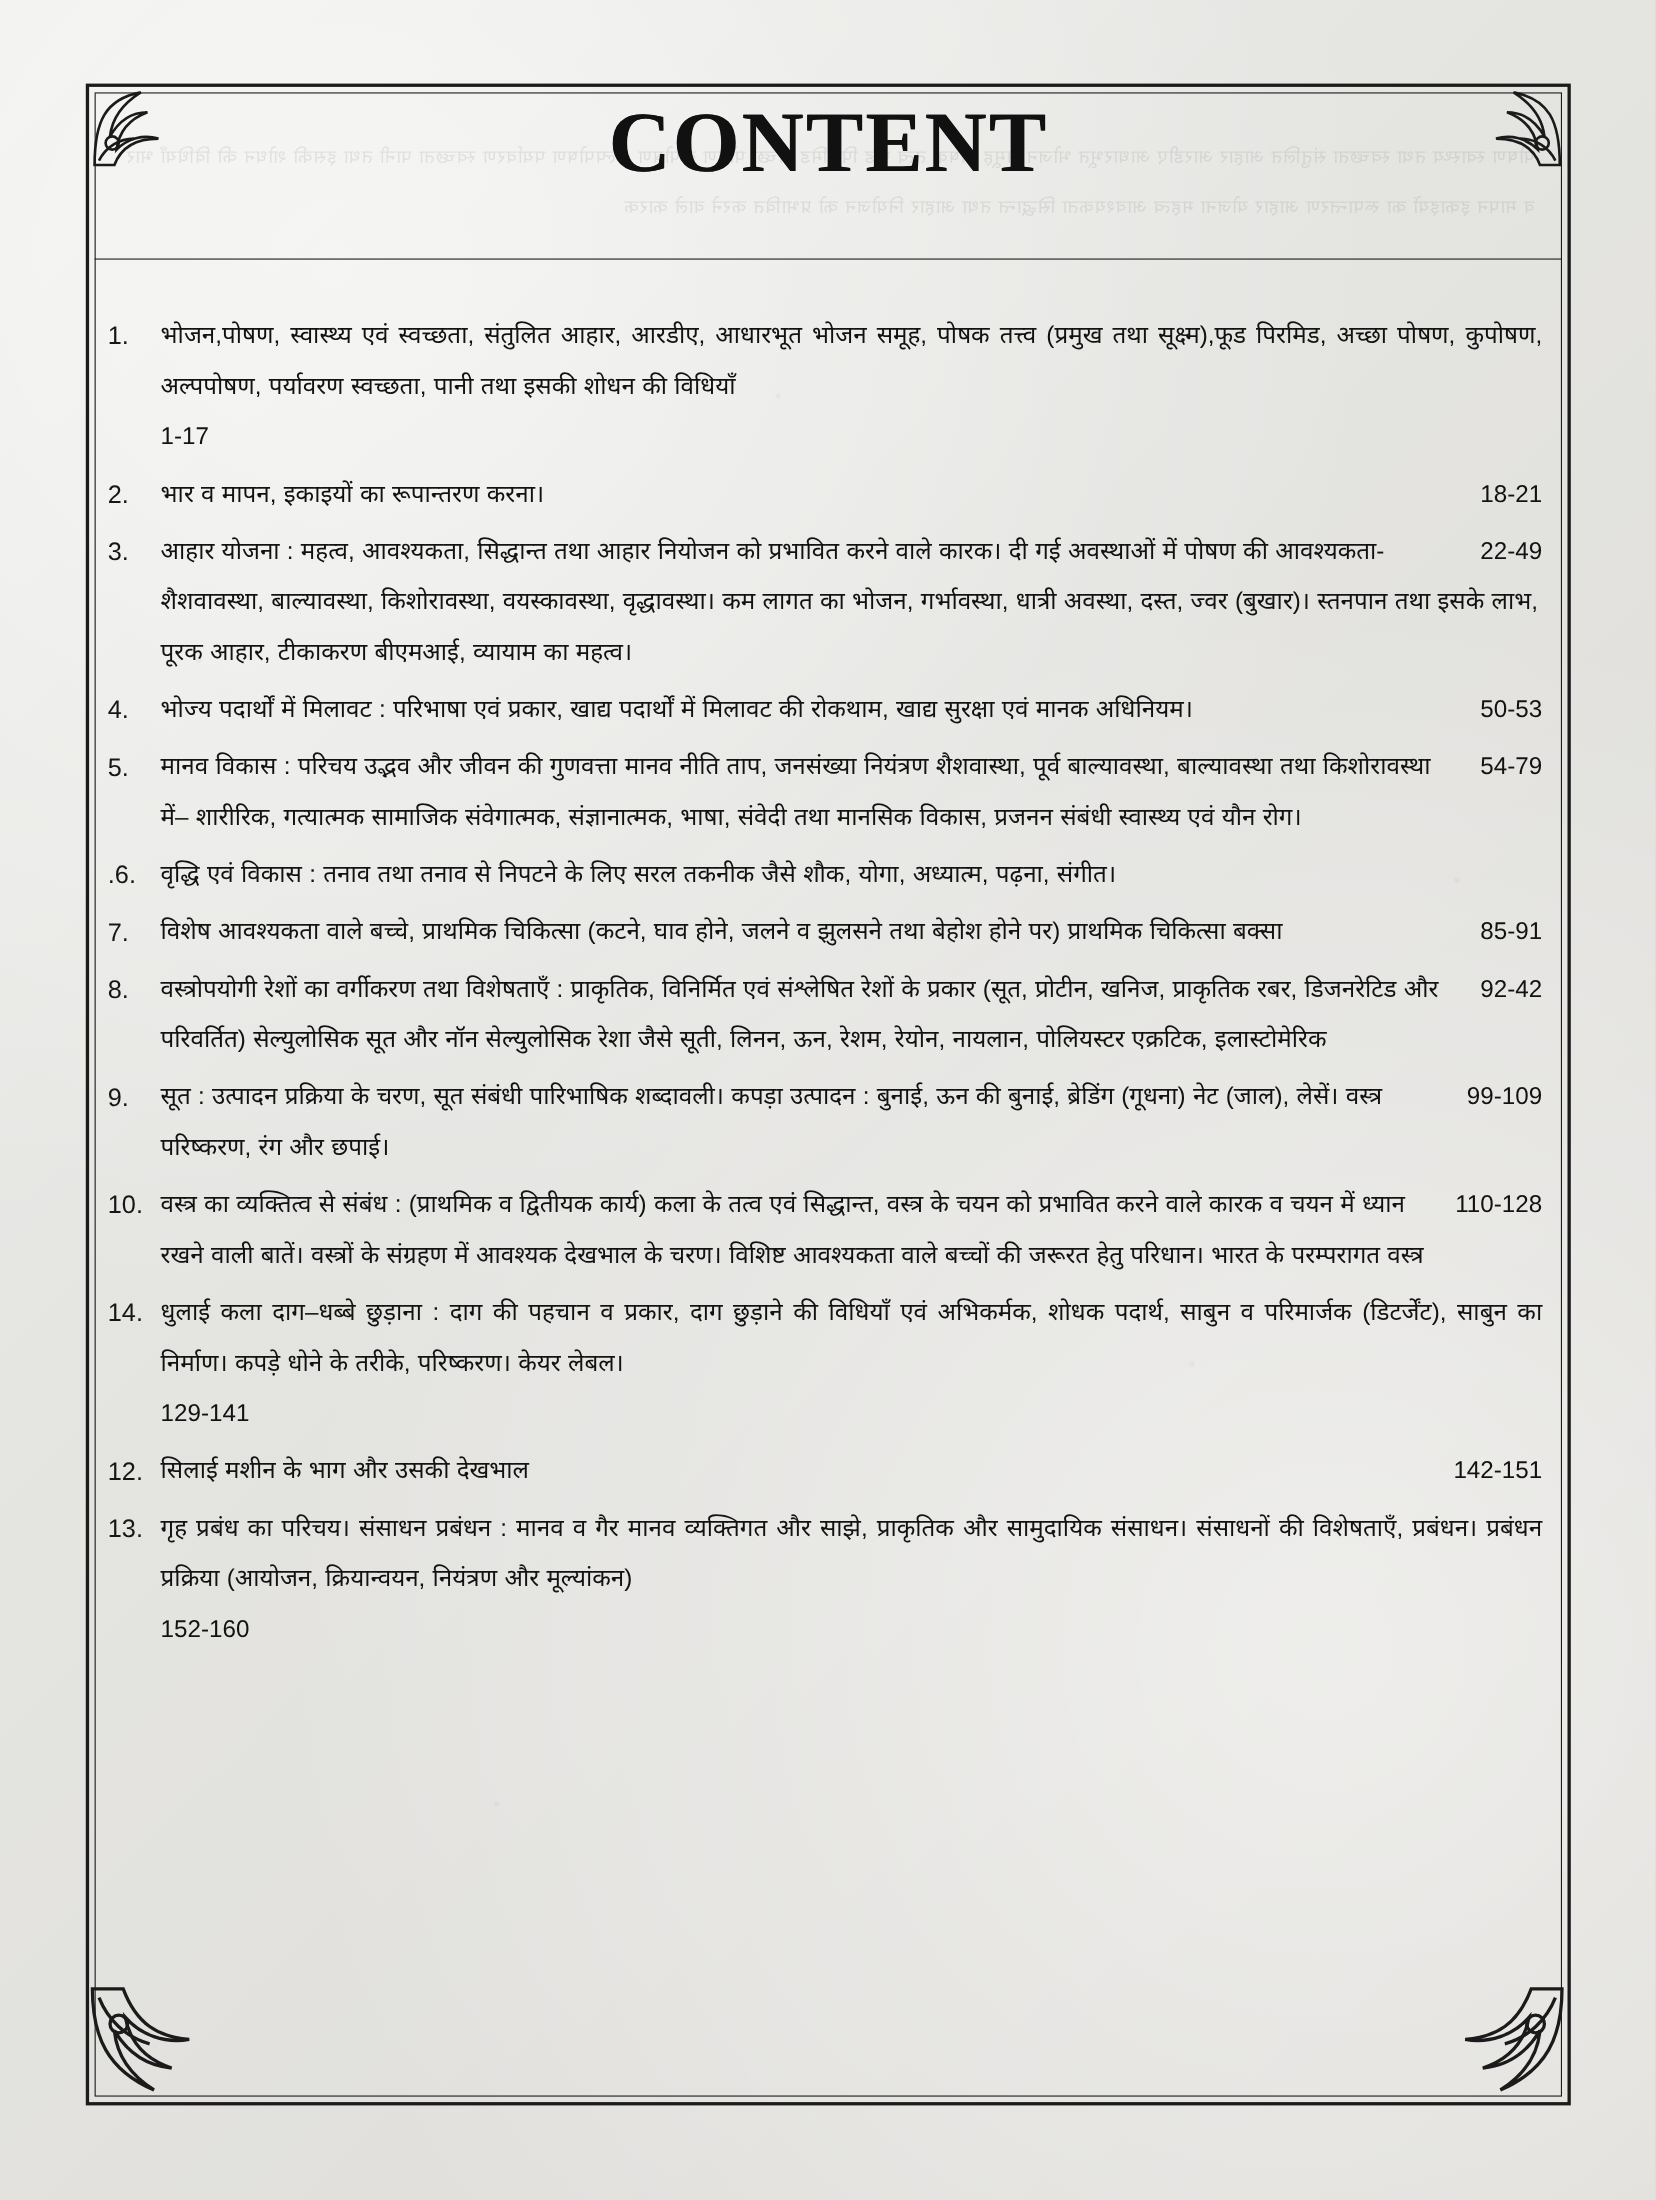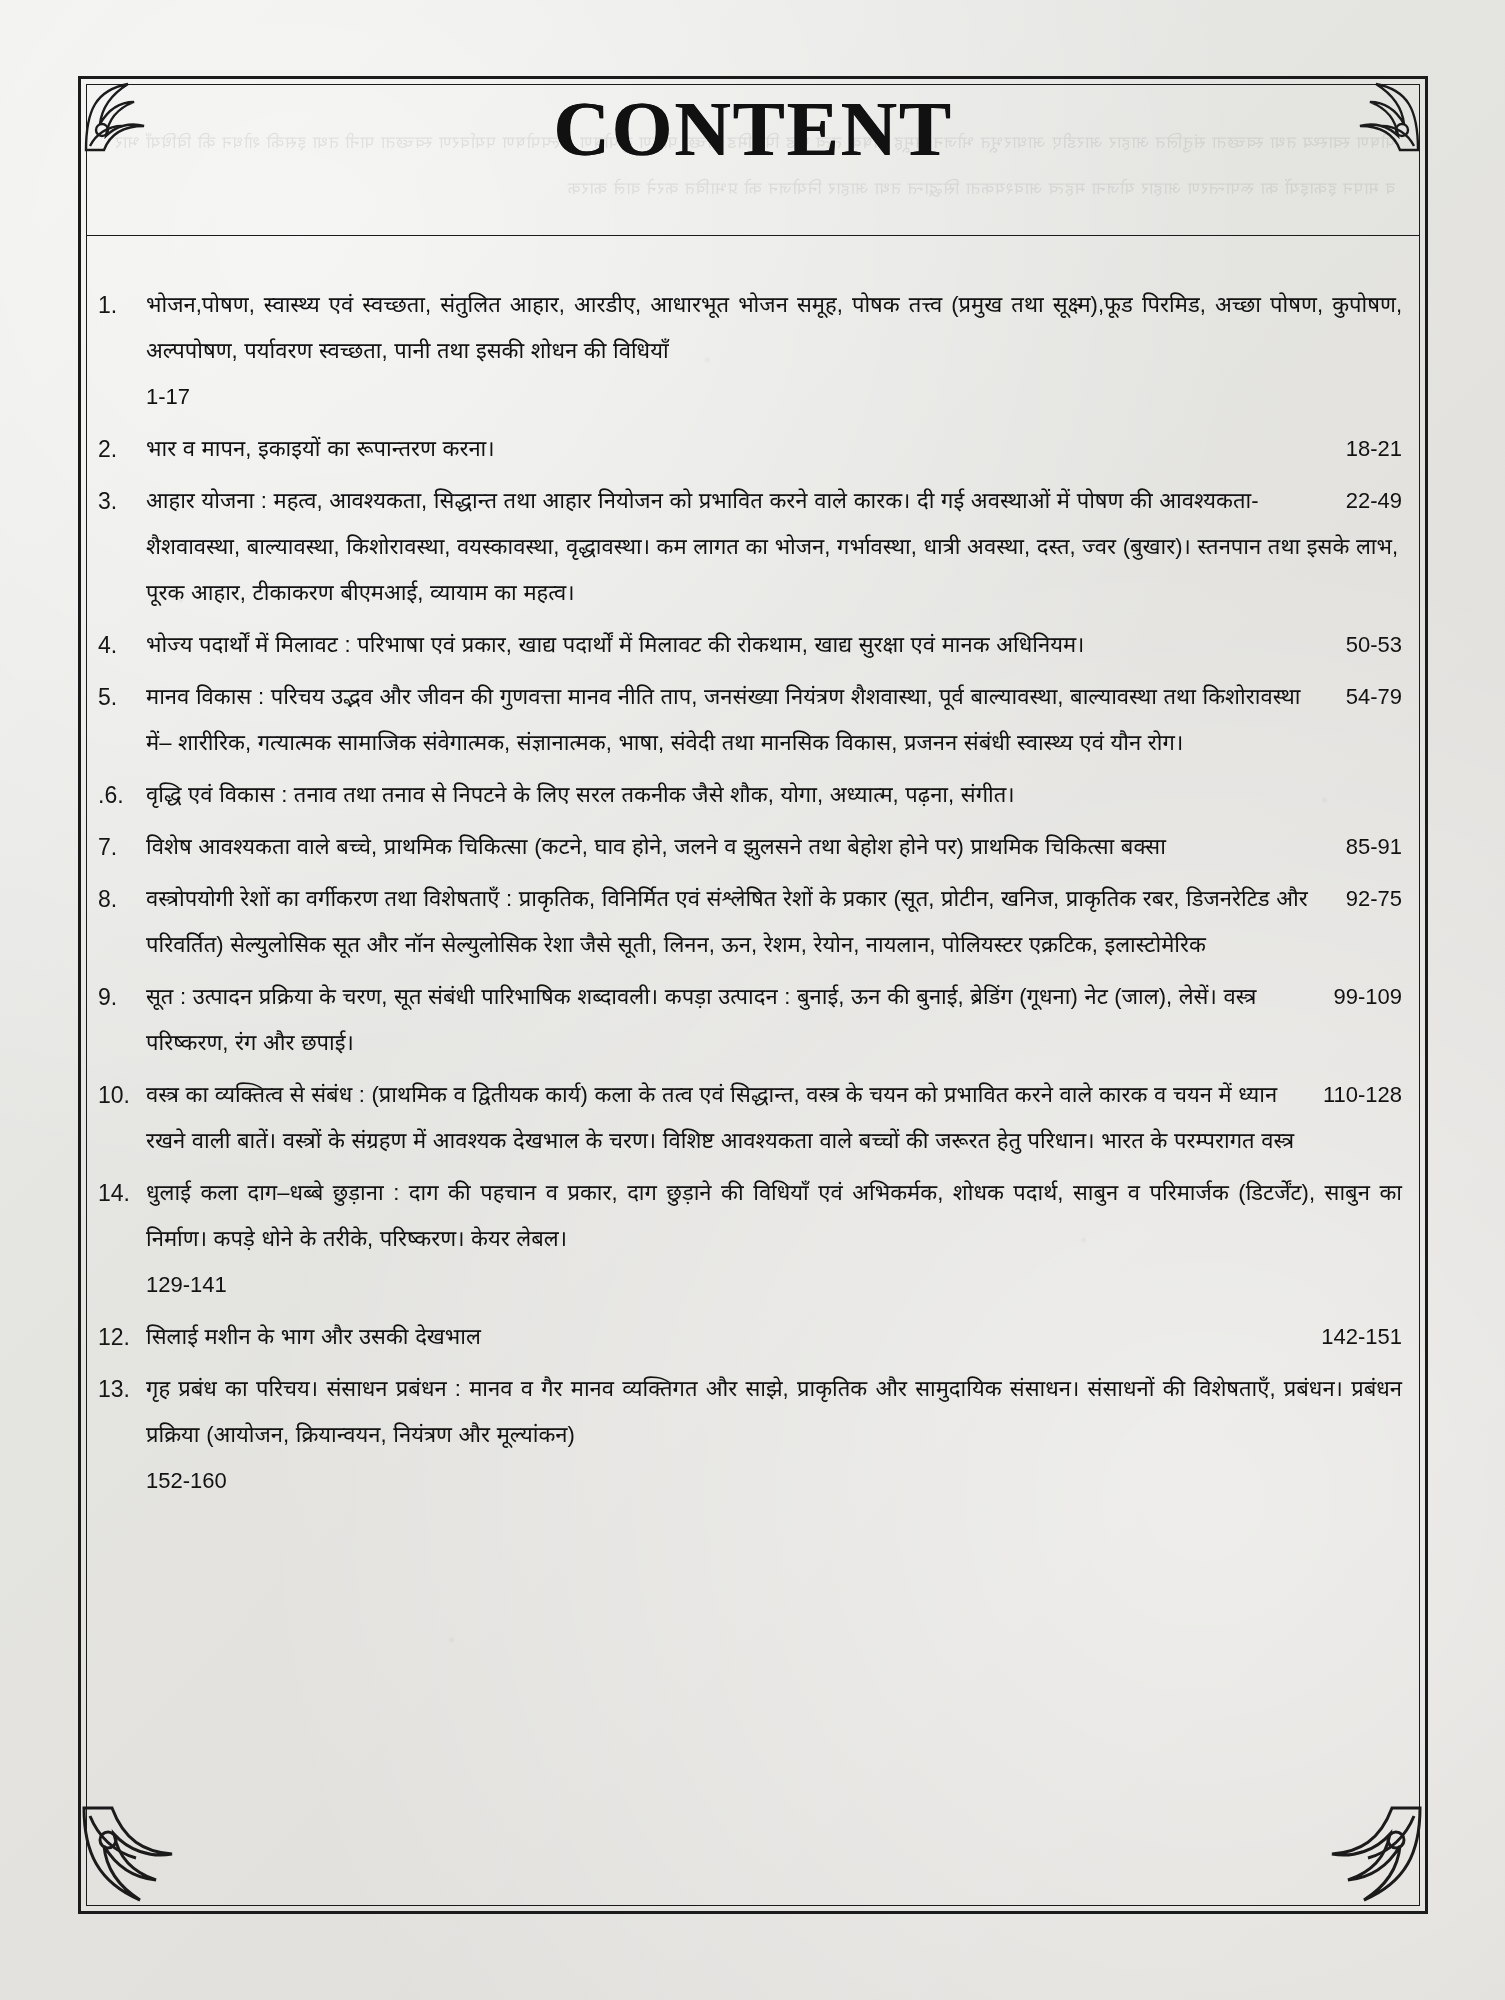--- a/index.html
+++ b/index.html
@@ -210,21 +210,21 @@
         <div class="body">
           <div class="text">वृद्धि एवं विकास : तनाव तथा तनाव से निपटने के लिए सरल तकनीक जैसे शौक, योगा, अध्यात्म, पढ़ना, संगीत।</div>
         </div>
       </div>
       <div class="entry">
         <div class="num">7.</div>
         <div class="body"><span class="pages pages-inline">85-91</span><span class="text">विशेष आवश्यकता वाले बच्चे, प्राथमिक चिकित्सा (कटने, घाव होने, जलने व  झुलसने तथा बेहोश होने पर) प्राथमिक चिकित्सा बक्सा</span></div>
       </div>
       <div class="entry">
         <div class="num">8.</div>
-        <div class="body"><span class="pages pages-inline">92-75</span><span class="text">वस्त्रोपयोगी रेशों का वर्गीकरण तथा विशेषताएँ : प्राकृतिक, विनिर्मित एवं संश्लेषित रेशों के प्रकार (सूत, प्रोटीन, खनिज, प्राकृतिक रबर, डिजनरेटिड और परिवर्तित) सेल्युलोसिक सूत और नॉन सेल्युलोसिक रेशा जैसे सूती, लिनन, ऊन, रेशम, रेयोन, नायलान, पोलियस्टर एक्रटिक, इलास्टोमेरिक</span></div>
+        <div class="body"><span class="pages pages-inline">92-42</span><span class="text">वस्त्रोपयोगी रेशों का वर्गीकरण तथा विशेषताएँ : प्राकृतिक, विनिर्मित एवं संश्लेषित रेशों के प्रकार (सूत, प्रोटीन, खनिज, प्राकृतिक रबर, डिजनरेटिड और परिवर्तित) सेल्युलोसिक सूत और नॉन सेल्युलोसिक रेशा जैसे सूती, लिनन, ऊन, रेशम, रेयोन, नायलान, पोलियस्टर एक्रटिक, इलास्टोमेरिक</span></div>
       </div>
       <div class="entry">
         <div class="num">9.</div>
         <div class="body"><span class="pages pages-inline">99-109</span><span class="text">सूत : उत्पादन प्रक्रिया के चरण, सूत संबंधी पारिभाषिक शब्दावली। कपड़ा उत्पादन : बुनाई, ऊन की बुनाई, ब्रेडिंग (गूधना) नेट (जाल), लेसें। वस्त्र परिष्करण, रंग और छपाई।</span></div>
       </div>
       <div class="entry">
         <div class="num">10.</div>
         <div class="body"><span class="pages pages-inline">110-128</span><span class="text">वस्त्र का व्यक्तित्व से संबंध : (प्राथमिक व द्वितीयक कार्य) कला के तत्व एवं सिद्धान्त, वस्त्र के चयन को प्रभावित करने वाले कारक व चयन में ध्यान रखने वाली बातें। वस्त्रों के संग्रहण में आवश्यक देखभाल के चरण। विशिष्ट आवश्यकता वाले बच्चों की जरूरत हेतु परिधान। भारत के परम्परागत वस्त्र</span></div>
       </div>
       <div class="entry">

